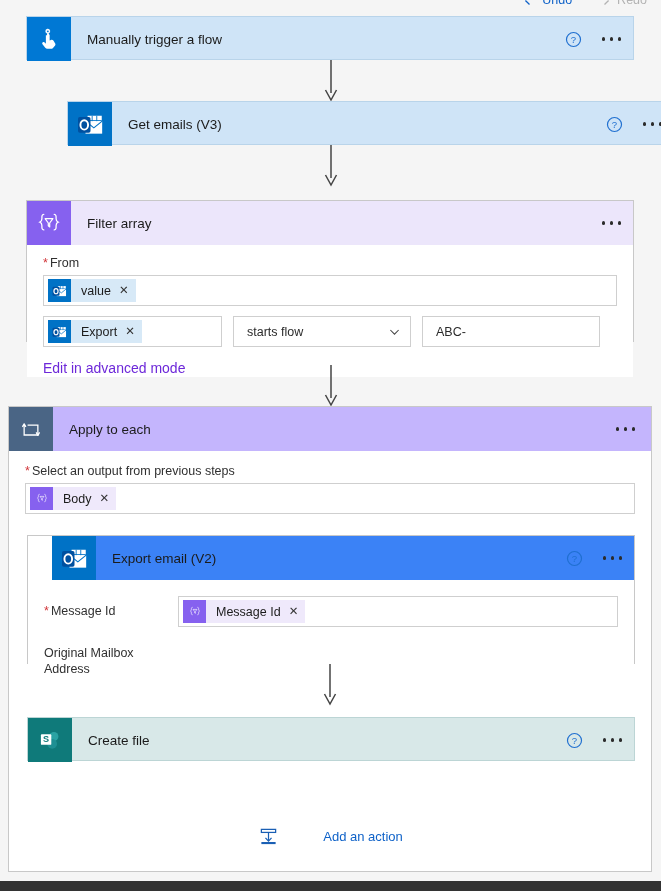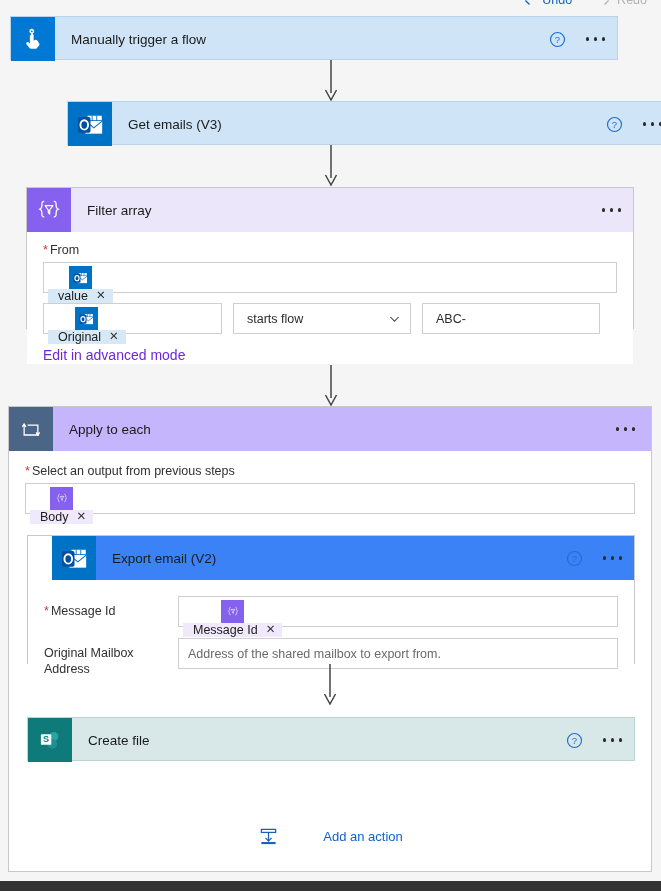--- a/index.html
+++ b/index.html
@@ -101,21 +101,20 @@
     color: #2b2b2b;
     padding: 0 4px;
   }
   .input-box.placeholder { color: #6a6a6a; padding-left: 9px; }
 
   
   .token {
     display: inline-flex; align-items: center;
     height: 23px;
     max-width: 100%;
-    flex-direction: column;
   }
   .token-ico {
     width: 23px; height: 23px; flex: 0 0 23px;
     display: flex; align-items: center; justify-content: center;
   }
   .token-text {
     font-size: 12.5px;
     color: #1b1b1b;
     padding: 0 7px 0 10px;
     display: flex; align-items: center; gap: 8px;
@@ -208,21 +207,21 @@
       <span>Undo</span>
     </div>
     <div class="tb-btn disabled">
       <svg class="tb-ico" viewBox="0 0 16 16">
         <path d="M13 8 L8 3 M13 8 L8 13" stroke="#b3b3b3" stroke-width="1.6" fill="none"></path>
       </svg>
       <span>Redo</span>
     </div>
   </div>
 
-  <div class="card" id="card-trigger" style="left:10px; top:16px; width:608px; height:44px; background:#cfe4f7; border-color:#b9d4ea;">
+  <div class="card" id="card-trigger" style="left:26px; top:16px; width:608px; height:44px; background:#cfe4f7; border-color:#b9d4ea;">
     <div class="card-head">
       <div class="card-icon" style="background:#0078d4;">
         <svg width="26" height="26" viewBox="0 0 32 32">
           <path d="M11.5 6.5a3 3 0 1 1 4.2 2.75v1.9a3.2 3.2 0 0 0-2.1 0V9.25A3 3 0 0 1 11.5 6.5z" fill="#fff" opacity="0.95"></path>
           <path d="M13.6 11.5c0-.9.7-1.6 1.6-1.6s1.6.7 1.6 1.6v6.2l1.6-.55c1.3-.45 2.6.1 3.2 1.1l2 3.3c.55.9.4 2-.3 2.8l-2.4 2.7c-.6.7-1.5 1.1-2.4 1.1h-4.6c-1 0-1.9-.45-2.5-1.25l-3.4-4.5c-.6-.8-.45-1.95.35-2.5.75-.55 1.8-.4 2.4.3l1.4 1.6V11.5z" fill="#fff"></path>
           <circle cx="14.6" cy="6.5" r="1.1" fill="#0078d4"></circle>
         </svg>
       </div>
       <div class="card-title">Manually trigger a flow</div>
       <div class="head-actions">
@@ -279,21 +278,21 @@
     </div>
   </div>
 
   <div class="connector" style="top:145px; height:42px;">
     <svg width="16" height="42" viewBox="0 0 16 42">
       <path d="M8 0 L8 33" stroke="#444" stroke-width="1.5"></path>
       <path d="M2.5 30 L8 40 L13.5 30" fill="none" stroke="#444" stroke-width="1.5"></path>
     </svg>
   </div>
 
-  <div class="card" id="card-filter" style="left:26px; top:187px; width:608px; height:142px;">
+  <div class="card" id="card-filter" style="left:26px; top:200px; width:608px; height:142px;">
     <div class="card-head" style="background:#ece6fb;">
       <div class="card-icon" style="background:#8661ef;">
         <svg width="26" height="24" viewBox="0 0 30 26">
           <path d="M9 3 C6.5 3 6.8 6 6.8 8 C6.8 11 4.5 12 4.5 12 C4.5 12 6.8 13 6.8 16 C6.8 18 6.5 21 9 21" fill="none" stroke="#fff" stroke-width="1.5" stroke-linecap="round"></path>
           <path d="M21 3 C23.5 3 23.2 6 23.2 8 C23.2 11 25.5 12 25.5 12 C25.5 12 23.2 13 23.2 16 C23.2 18 23.5 21 21 21" fill="none" stroke="#fff" stroke-width="1.5" stroke-linecap="round"></path>
           <path d="M10.5 8 L19.5 8 L15.8 13 L15.8 17.5 L14.2 16.3 L14.2 13 Z" fill="none" stroke="#fff" stroke-width="1.4" stroke-linejoin="round"></path>
         </svg>
       </div>
       <div class="card-title">Filter array</div>
       <div class="head-actions">
@@ -346,21 +345,21 @@
                     <line x1="18" y1="4.5" x2="18" y2="24.5"></line>
                   <line x1="23.5" y1="4.5" x2="23.5" y2="24.5"></line>
                 </g>
                 <path d="M10 11 L30 11 L30 26 L10 26 Z" fill="#fff"></path>
                 <path d="M10 11 L20 19 L30 11" fill="none" stroke="#0072c6" stroke-width="1.6"></path>
                 <rect x="1" y="6" width="15" height="19" rx="2.2" fill="#0050a0"></rect>
                 <ellipse cx="8.5" cy="15.5" rx="4.4" ry="5.4" fill="none" stroke="#fff" stroke-width="2.6"></ellipse>
               </svg>
             </span>
             <span class="token-text">
-              <span>Original</span>
+              <span>Export</span>
               <span class="token-x">✕</span>
             </span>
           </span>
         </div>
 
         <div class="input-box cond-op">
           <span class="op-text">starts flow</span>
           <svg class="chev" viewBox="0 0 12 12">
             <path d="M1.5 3.8 L6 8.4 L10.5 3.8" fill="none" stroke="#444" stroke-width="1.1"></path>
           </svg>
@@ -473,25 +472,20 @@
                   <span>Message Id</span>
                   <span class="token-x">✕</span>
                 </span>
               </span>
             </div>
           </div>
         </div>
 
         <div class="kv-row" style="margin-top:11px;">
           <div class="kv-label">Original Mailbox Address</div>
-          <div class="kv-ctrl">
-            <div class="input-box placeholder">
-              <span>Address of the shared mailbox to export from.</span>
-            </div>
-          </div>
         </div>
       </div>
     </div>
 
     <div class="connector" style="top:257px; height:42px;">
       <svg width="16" height="42" viewBox="0 0 16 42">
         <path d="M8 0 L8 33" stroke="#444" stroke-width="1.5"></path>
         <path d="M2.5 30 L8 40 L13.5 30" fill="none" stroke="#444" stroke-width="1.5"></path>
       </svg>
     </div>

